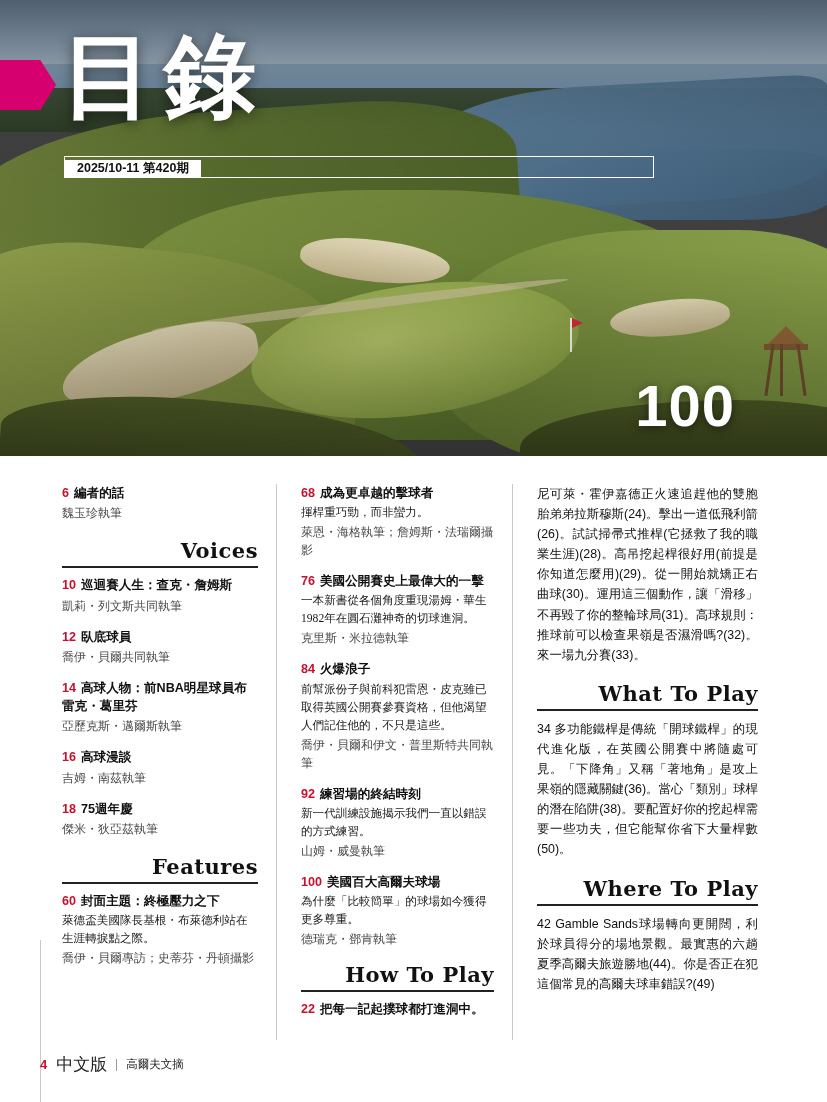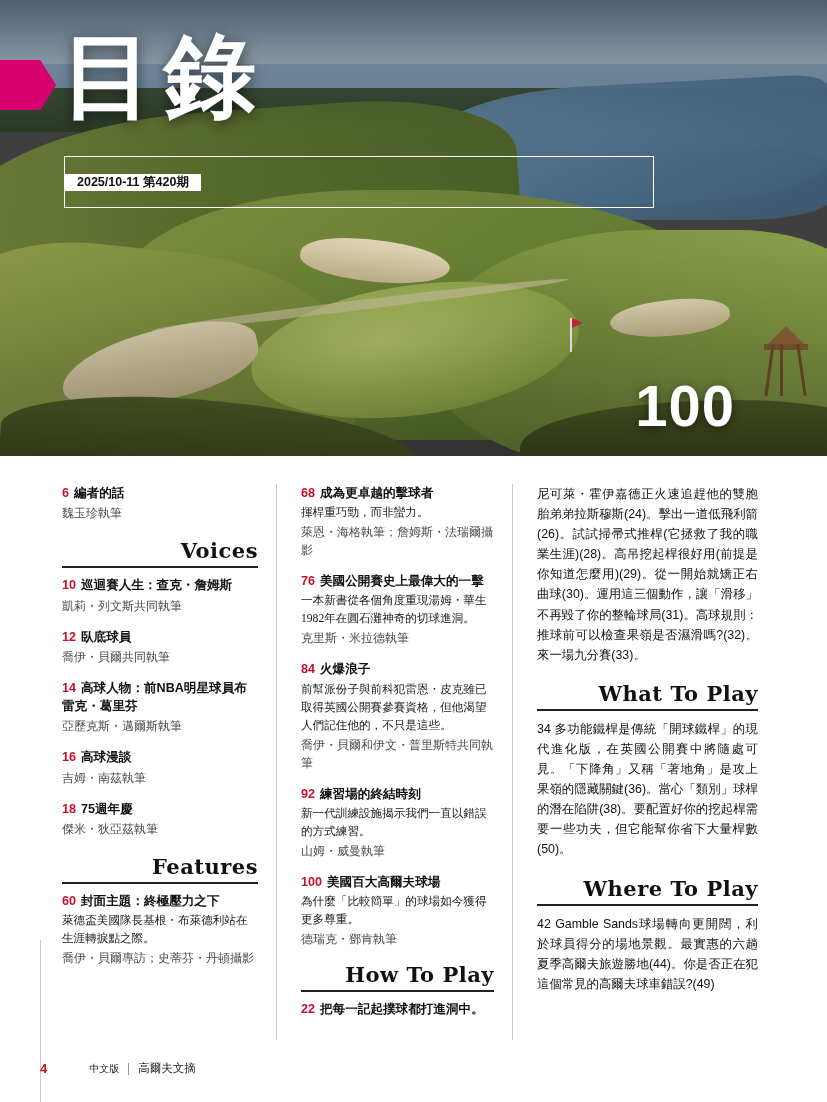--- a/index.html
+++ b/index.html
@@ -160,23 +160,23 @@
     font-size:92px;
     line-height:1;
     color:#fff;
     letter-spacing:10px;
     text-shadow:0 3px 14px rgba(0,0,0,.55);
   }
 
   
   .issue-wrap {
     position:absolute; left:64px; top:156px;
-    width:590px; height:52px;
+    width:590px; height:22px;
     border:1.6px solid #ffffff;
-    display:flex; align-items:center;
+    display:flex; align-items:flex-end;
   }
   .issue-badge {
     background:#ffffff; color:#111;
     font-size:12.5px; font-weight:bold;
     display:flex; align-items:center;
     padding:0 12px;
     white-space:nowrap;
     font-family:"Liberation Sans", sans-serif;
   }
   .issue-deco {
@@ -276,21 +276,21 @@
   .flow-block { margin-bottom:12px; }
 
   
   .footer {
     position:absolute; left:40px; bottom:26px;
     display:flex; align-items:center; gap:9px;
   }
   .footer .pg {
     color:#c8102e; font-weight:bold; font-size:13px;
   }
-  .footer .f1 { font-size:10px; color:#222;margin-left:33px; }
+  .footer .f1 { font-size:17px; color:#222; }
   .footer .divider { width:1px; height:12px; background:#999; }
   .footer .f2 { font-size:11.5px; color:#222; }
 </style>
 </head>
 <body>
 
 <div class="hero">
   <div class="sky"></div>
   <div class="water-far"></div>
   <div class="treeline"></div>

